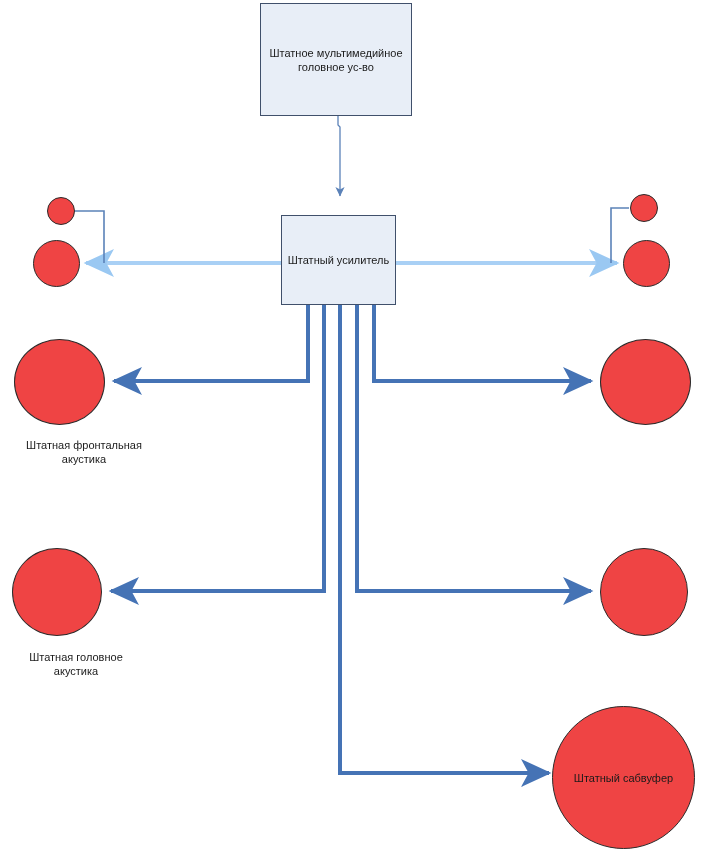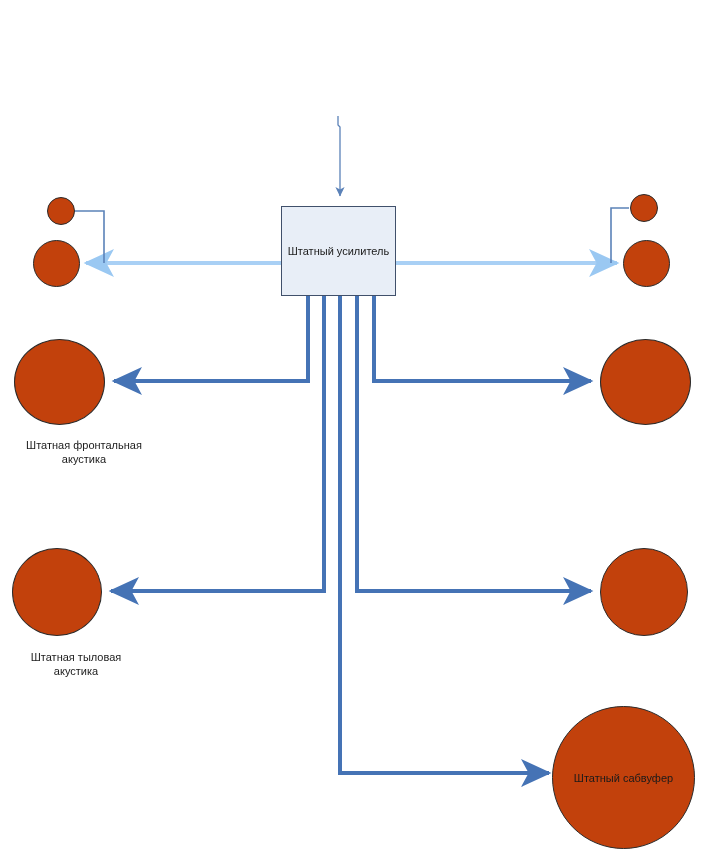--- a/index.html
+++ b/index.html
@@ -27,21 +27,21 @@
     justify-content: center;
     text-align: center;
     color: #1a1a1a;
     font-size: 11px;
     line-height: 14px;
     white-space: pre-line;
   }
   .node-circle {
     position: absolute;
     box-sizing: border-box;
-    background: #c2410c;
+    background: #ef4444;
     border: 1px solid #2b2b2b;
     border-radius: 50%;
     display: flex;
     align-items: center;
     justify-content: center;
     text-align: center;
     color: #1a1a1a;
     font-size: 11px;
     line-height: 14px;
   }
@@ -114,22 +114,26 @@
 
     <g>
       <path d="M357,296 L357,591 L591,591" fill="none" stroke="#4573b5" stroke-width="4" marker-end="url(#arrow-dark)"></path>
     </g>
 
     <g>
       <path d="M340,296 L340,773 L549,773" fill="none" stroke="#4573b5" stroke-width="4" marker-end="url(#arrow-dark)"></path>
     </g>
   </svg>
 
+  <div class="node-box" style="left:260px; top:3px; width:152px; height:113px;">
+    <span>Штатное мультимедийное
+головное ус-во</span>
+  </div>
 
-  <div class="node-box" style="left:281px; top:206px; width:115px; height:90px;">
+  <div class="node-box" style="left:281px; top:215px; width:115px; height:90px;">
     <span>Штатный усилитель</span>
   </div>
 
   <div class="node-circle" style="left:47px; top:197px; width:28px; height:28px;">
     <span></span>
   </div>
   <div class="node-circle" style="left:630px; top:194px; width:28px; height:28px;">
     <span></span>
   </div>
 
@@ -153,16 +157,16 @@
   <div class="node-circle" style="left:600px; top:548px; width:88px; height:88px;">
     <span></span>
   </div>
 
   <div class="node-circle" style="left:552px; top:706px; width:143px; height:143px;">
     <span>Штатный сабвуфер</span>
   </div>
 
   <div class="caption" style="left:8px; top:438px; width:152px;">Штатная фронтальная
 акустика</div>
-  <div class="caption" style="left:0px; top:650px; width:152px;">Штатная тыловая
+  <div class="caption" style="left:0px; top:650px; width:152px;">Штатная головное
 акустика</div>
 
 </div>
 
 </body></html>

